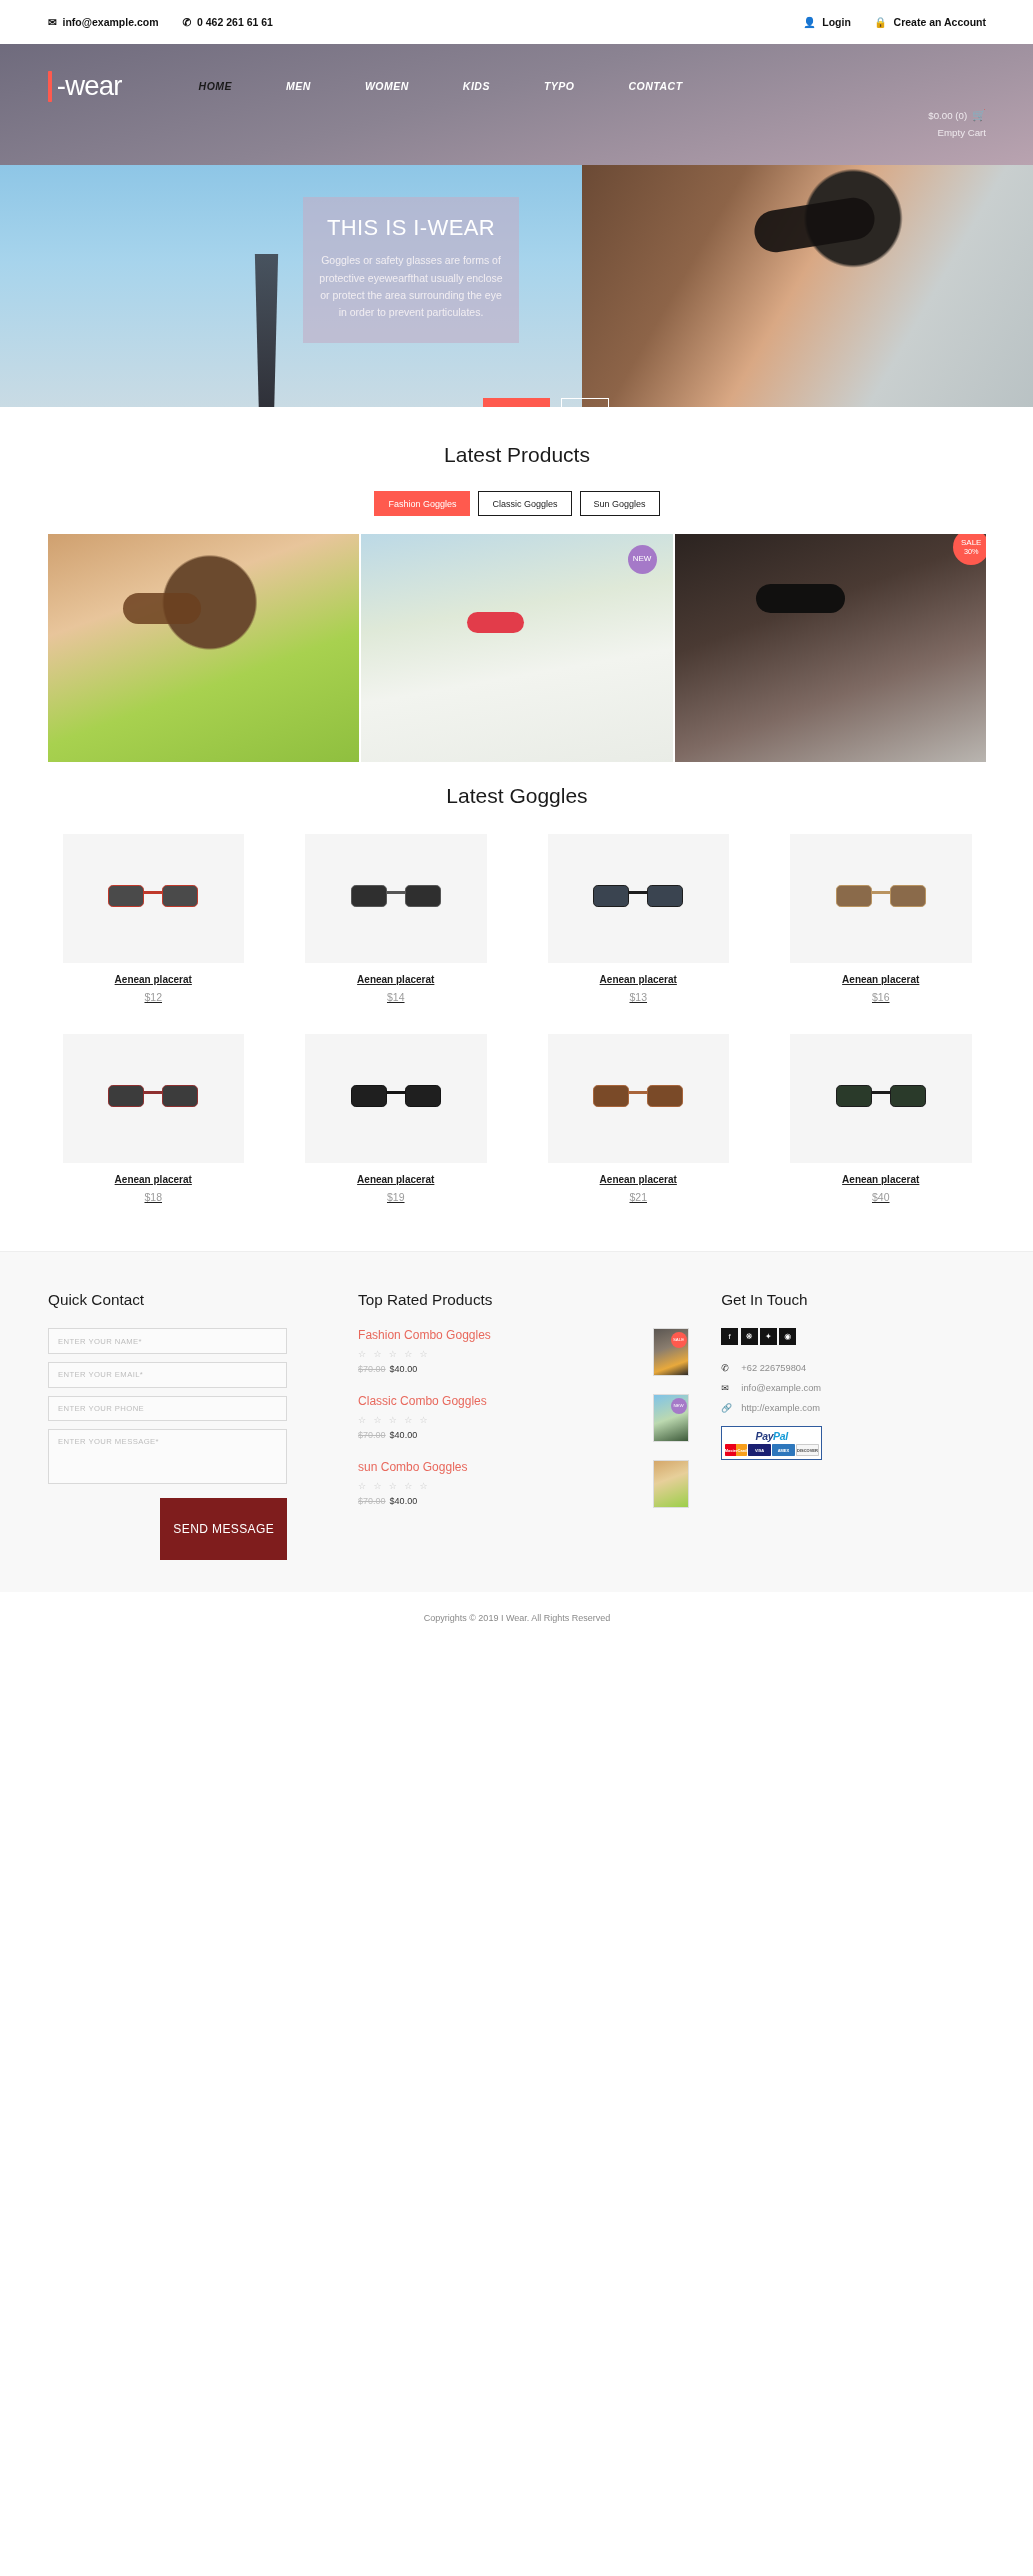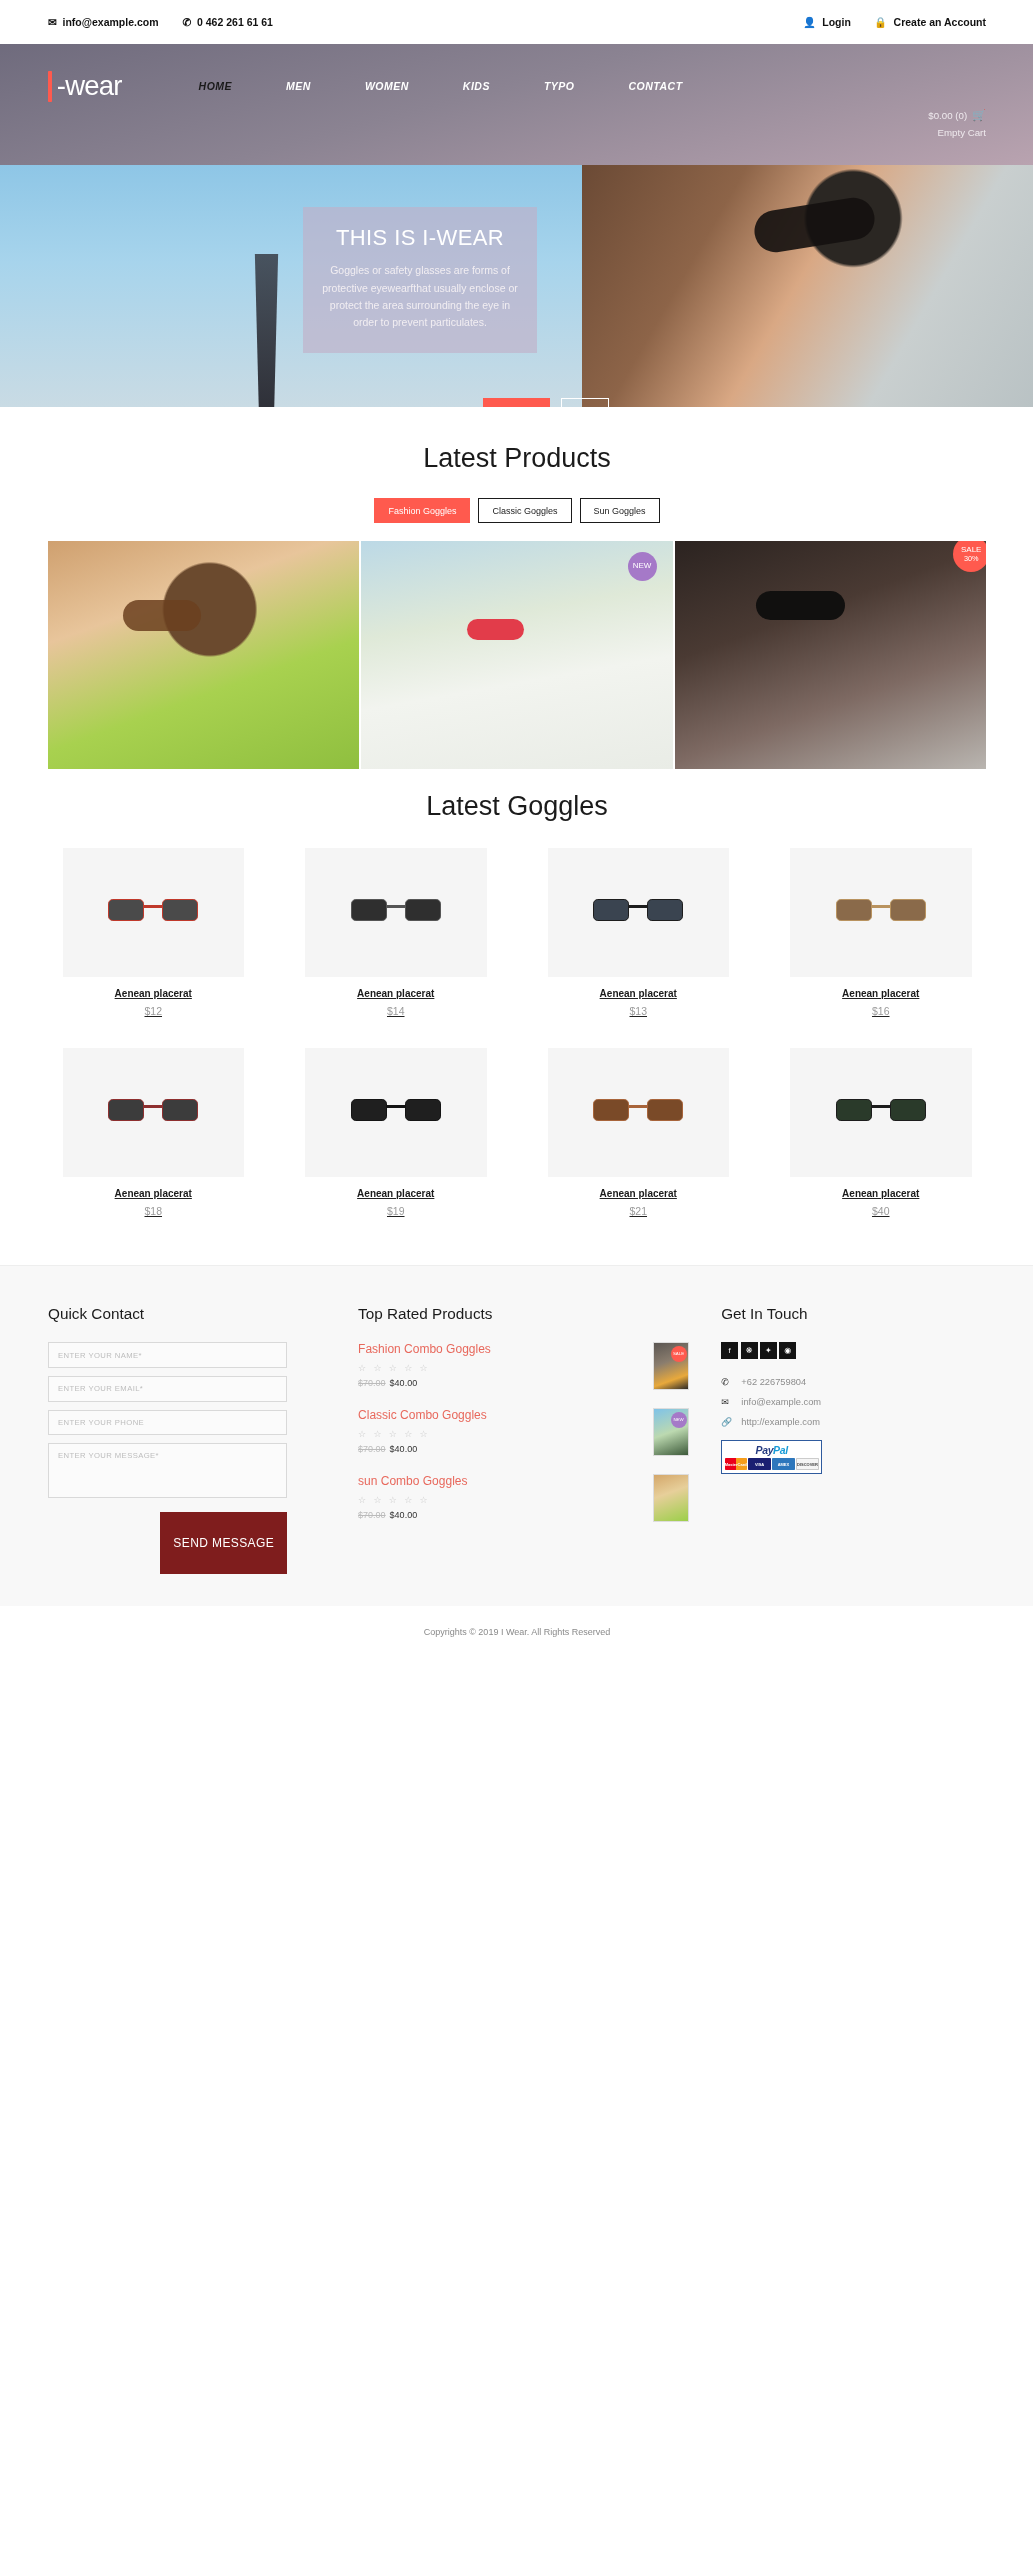--- a/index.html
+++ b/index.html
@@ -59,38 +59,38 @@
     content:""; position:absolute; left:38%; top:16%;
     width:121px; height:42px; border-radius:21px;
     background:#14110f; transform:rotate(-9deg); opacity:.9;
   }
   .hero-lamp {
     position:absolute; left:218px; bottom:0; width:97px; height:153px;
     background:linear-gradient(180deg,rgba(40,40,48,.75),rgba(30,30,38,.9));
     clip-path:polygon(38% 0,62% 0,58% 100%,42% 100%);
   }
   .hero-box {
-    position:absolute; left:303px; top:42px; width:234px; padding:18px 16px 21px;
+    position:absolute; left:303px; top:32px; width:216px; padding:18px 16px 21px;
     background:rgba(193,174,198,.62); text-align:center;
   }
   .hero-title { font-size:22px; font-weight:300; color:#fff; letter-spacing:0.4px; margin-bottom:11.3px; }
   .hero-desc { font-size:10.5px; color:#f2eef2; line-height:1.65; }
   .hero-btns { position:absolute; left:483px; top:233px; display:flex; gap:11.3px; align-items:flex-start; }
   .btn-explore {
     background:#FF5A4E; color:#fff; border:none; font-size:12px;
     padding:7.3px 13px; cursor:pointer; font-family:inherit;
   }
   .btn-shop {
     background:transparent; color:#fff; border:0.8px solid #fff; font-size:12px;
     padding:5.7px 9.7px; width:48px; line-height:1.25; cursor:pointer; font-family:inherit;
   }
 
   
   .section { padding:0 48px; }
-  .sec-title { text-align:center; font-size:27px; font-weight:300; color:#1b1b1b; }
+  .sec-title { text-align:center; font-size:21px; font-weight:300; color:#1b1b1b; }
   .latest-products { padding-top:36px; }
   .tabs { display:flex; justify-content:center; gap:8px; margin-top:24px; }
   .tab {
     font-size:9px; padding:6.5px 13px; cursor:pointer; background:#fff;
     border:0.8px solid #1b1b1b; color:#1b1b1b; font-family:inherit;
   }
   .tab.active { background:#FF5A4E; border-color:#FF5A4E; color:#fff; }
 
   .feature-row { display:flex; gap:2.4px; margin-top:18px; }
   .feature { position:relative; flex:1; height:228px; overflow:hidden; }

